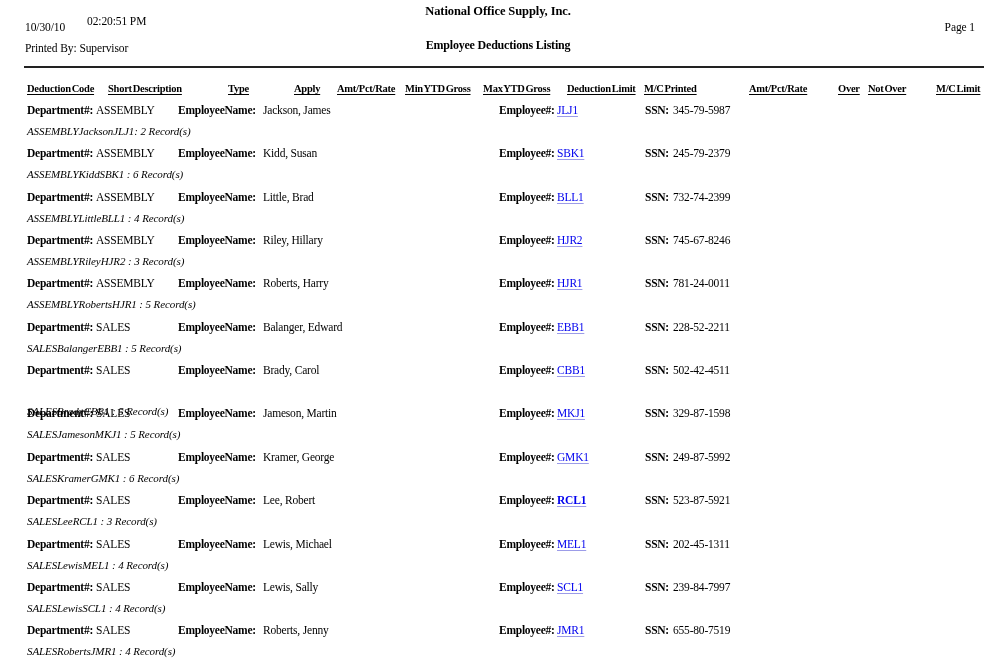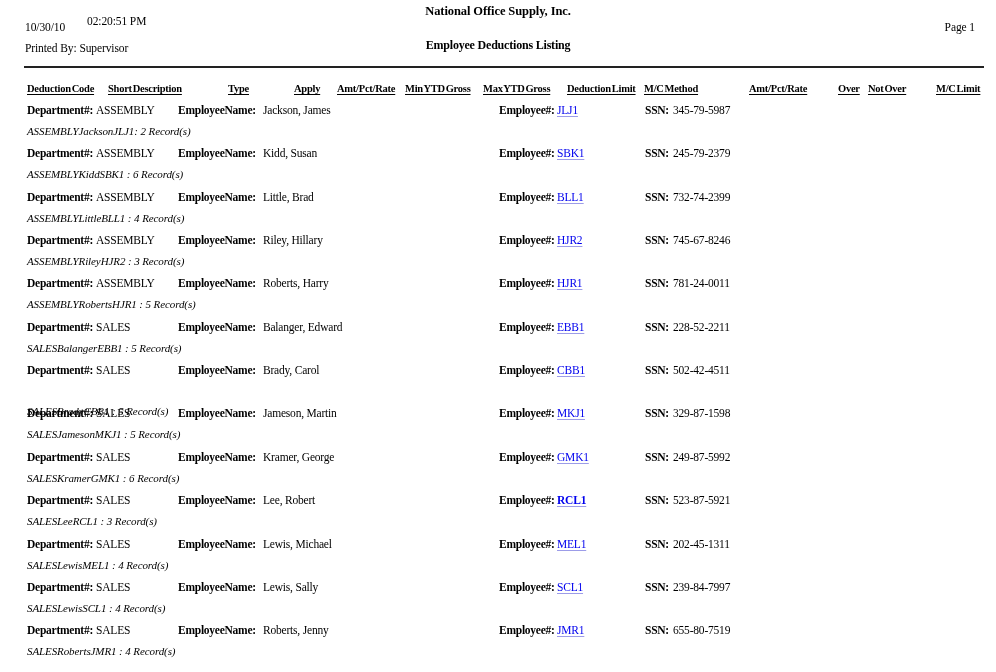--- a/index.html
+++ b/index.html
@@ -56,21 +56,21 @@
   <div class="rule" style="top:66px;"></div>
 
   <span class="colhead" style="left:27px;">Deduction Code</span>
   <span class="colhead" style="left:108px;">Short Description</span>
   <span class="colhead" style="left:228px;">Type</span>
   <span class="colhead" style="left:294px;">Apply</span>
   <span class="colhead" style="left:337px;">Amt/Pct/Rate</span>
   <span class="colhead" style="left:405px;">Min YTD Gross</span>
   <span class="colhead" style="left:483px;">Max YTD Gross</span>
   <span class="colhead" style="left:567px;">Deduction Limit</span>
-  <span class="colhead" style="left:644px;">M/C Method</span>
+  <span class="colhead" style="left:644px;">M/C Printed</span>
   <span class="colhead" style="left:749px;">Amt/Pct/Rate</span>
   <span class="colhead" style="left:838px;">Over</span>
   <span class="colhead" style="left:868px;">Not Over</span>
   <span class="colhead" style="left:936px;">M/C Limit</span>
 
   <div>
       <div class="record" style="top: 104px;">
       <span class="lbl" style="left:27px;">Department#:</span>
       <span class="val" style="left:96px;">ASSEMBLY</span>
       <span class="lbl" style="left:178px;">EmployeeName:</span>

